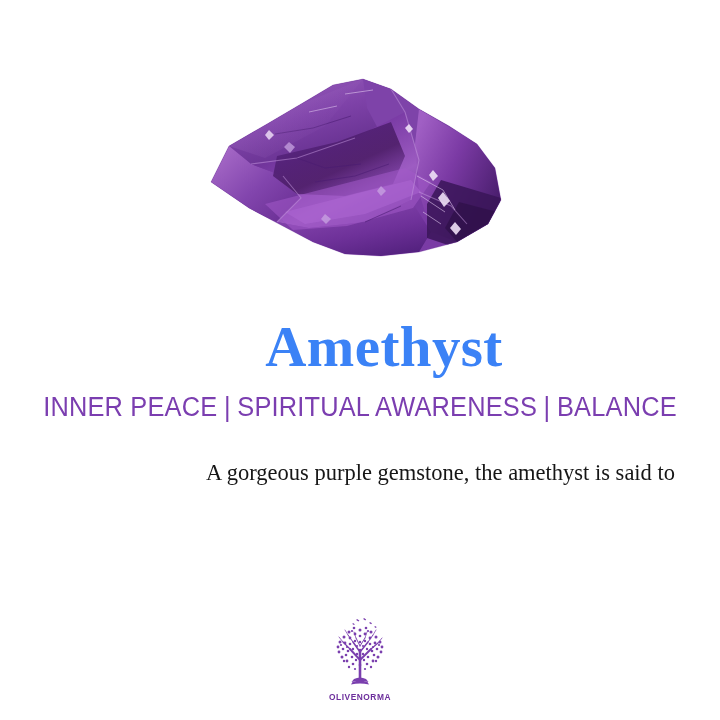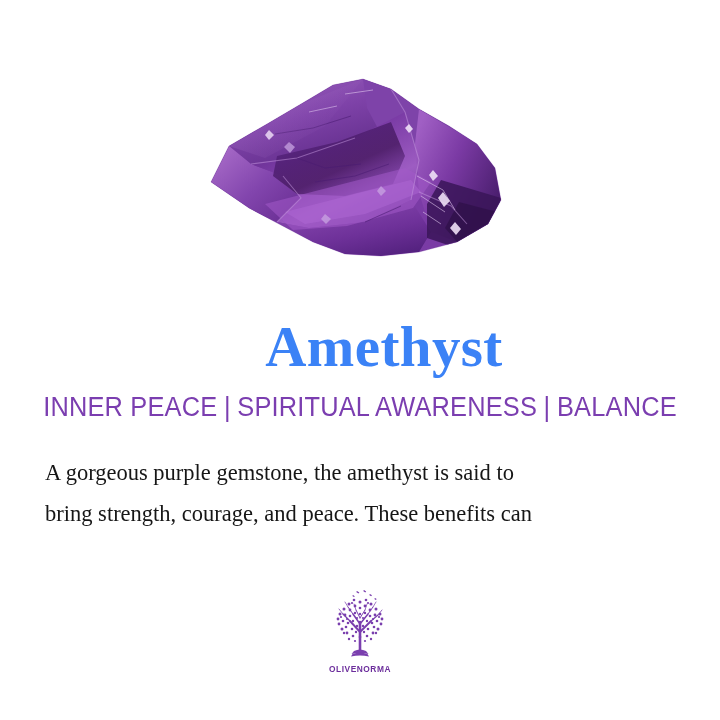--- a/index.html
+++ b/index.html
@@ -81,32 +81,32 @@
     font-weight: 300;
   }
 
   
   .body-copy {
     position: absolute;
     left: 50%;
     top: 452px;
     transform: translateX(-50%);
     width: 630px;
-    text-align: left;
+    text-align: right;
     font-family: "Liberation Serif", serif;
     font-size: 22.5px;
     line-height: 41px;
     color: #161616;
   }
 
   
   .logo {
     position: absolute;
     left: 50%;
-    top: 588px;
+    top: 616px;
     transform: translateX(-50%);
     width: 120px;
     text-align: center;
   }
   .logo-tree {
     display: block;
     margin: 0 auto;
     width: 72px;
     height: 74px;
   }
@@ -235,21 +235,20 @@
   </div>
 
   <h1 class="title">Amethyst</h1>
 
   <div class="keywords">
     <span>INNER PEACE</span><span class="kw-sep">|</span><span>SPIRITUAL AWARENESS</span><span class="kw-sep">|</span><span>BALANCE</span>
   </div>
 
   <div class="body-copy">
     <div>A gorgeous purple gemstone, the amethyst is said to</div>
-    <div>bring strength, courage, and peace. These benefits can</div>
   </div>
 
   <div class="logo">
     <svg class="logo-tree" viewBox="0 0 72 74" aria-hidden="true">
       <g fill="#7a3fae">
 
         <path d="M33 3 l2.4 1.6 l-1 .9 l-2.2-1.5 z"></path>
         <path d="M40 2 l2.2 1.4 l-1 1 l-2-1.4 z"></path>
         <path d="M46 6 l2 1.3 l-.9 1 l-1.9-1.3 z"></path>
         <path d="M29 7 l1.8 1.2 l-.8.9 l-1.7-1.2 z"></path>

